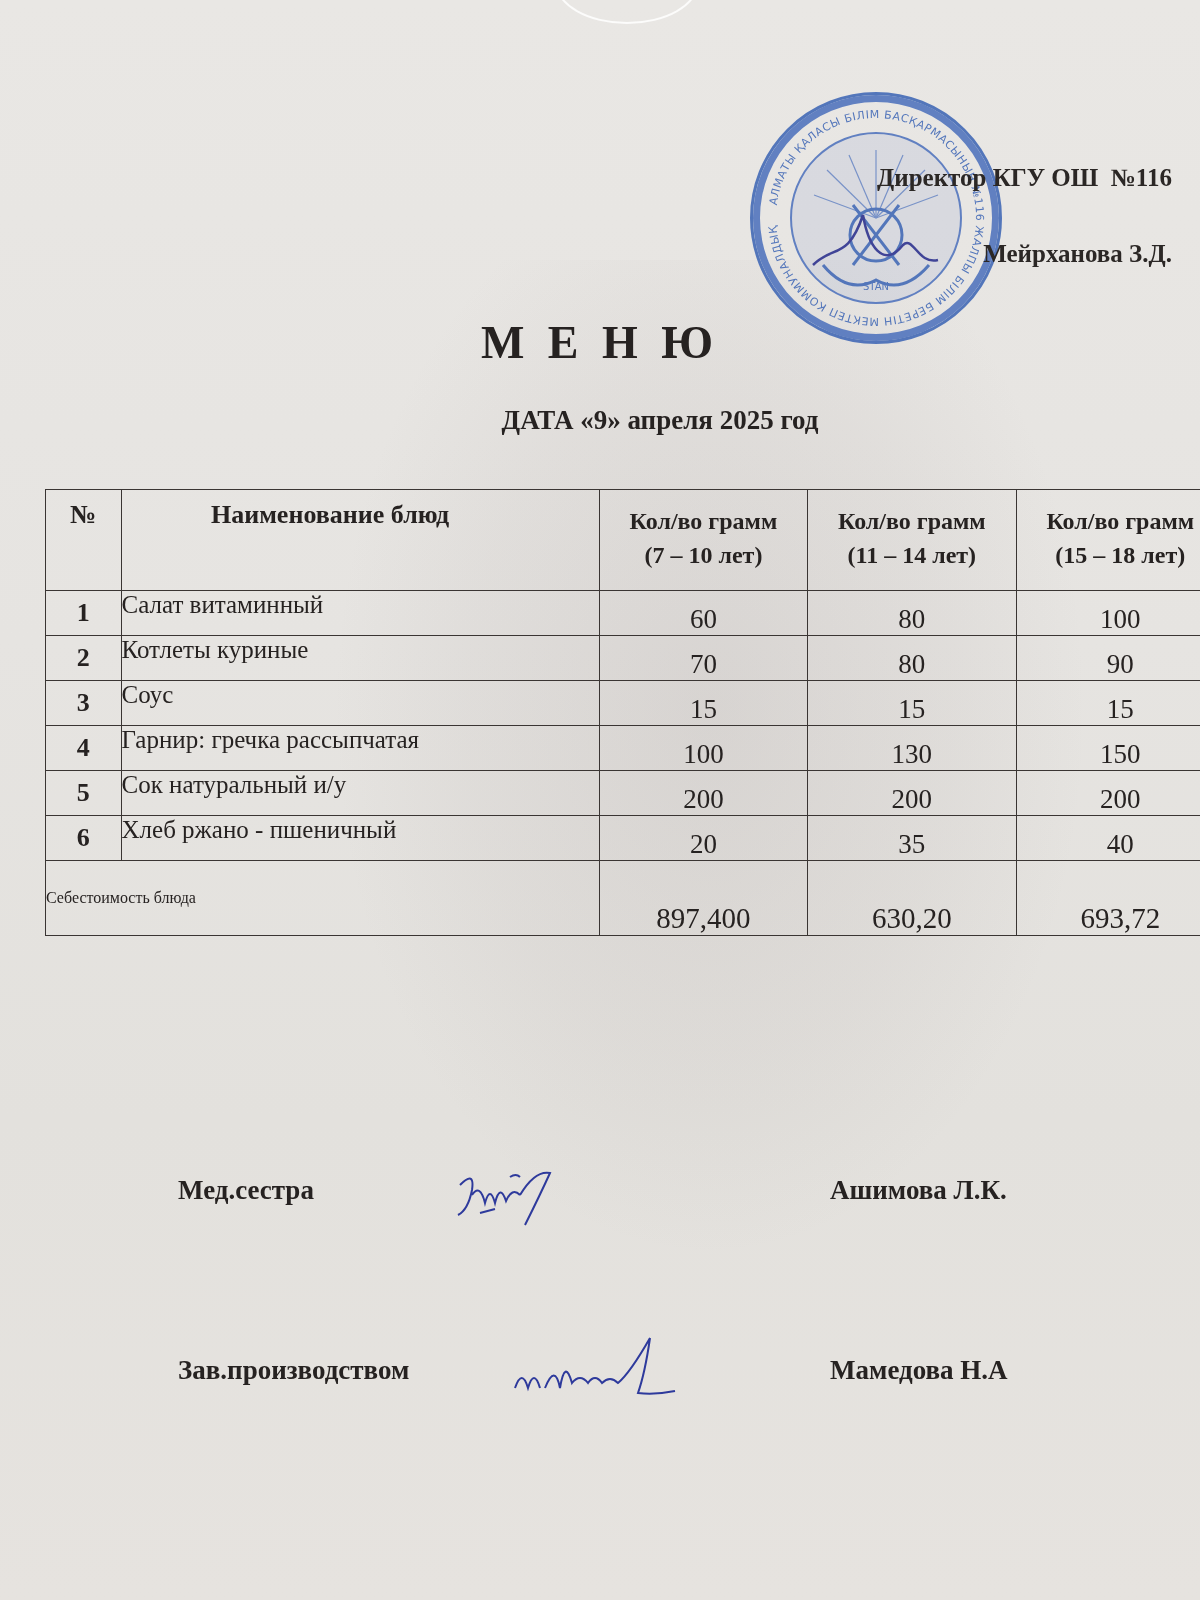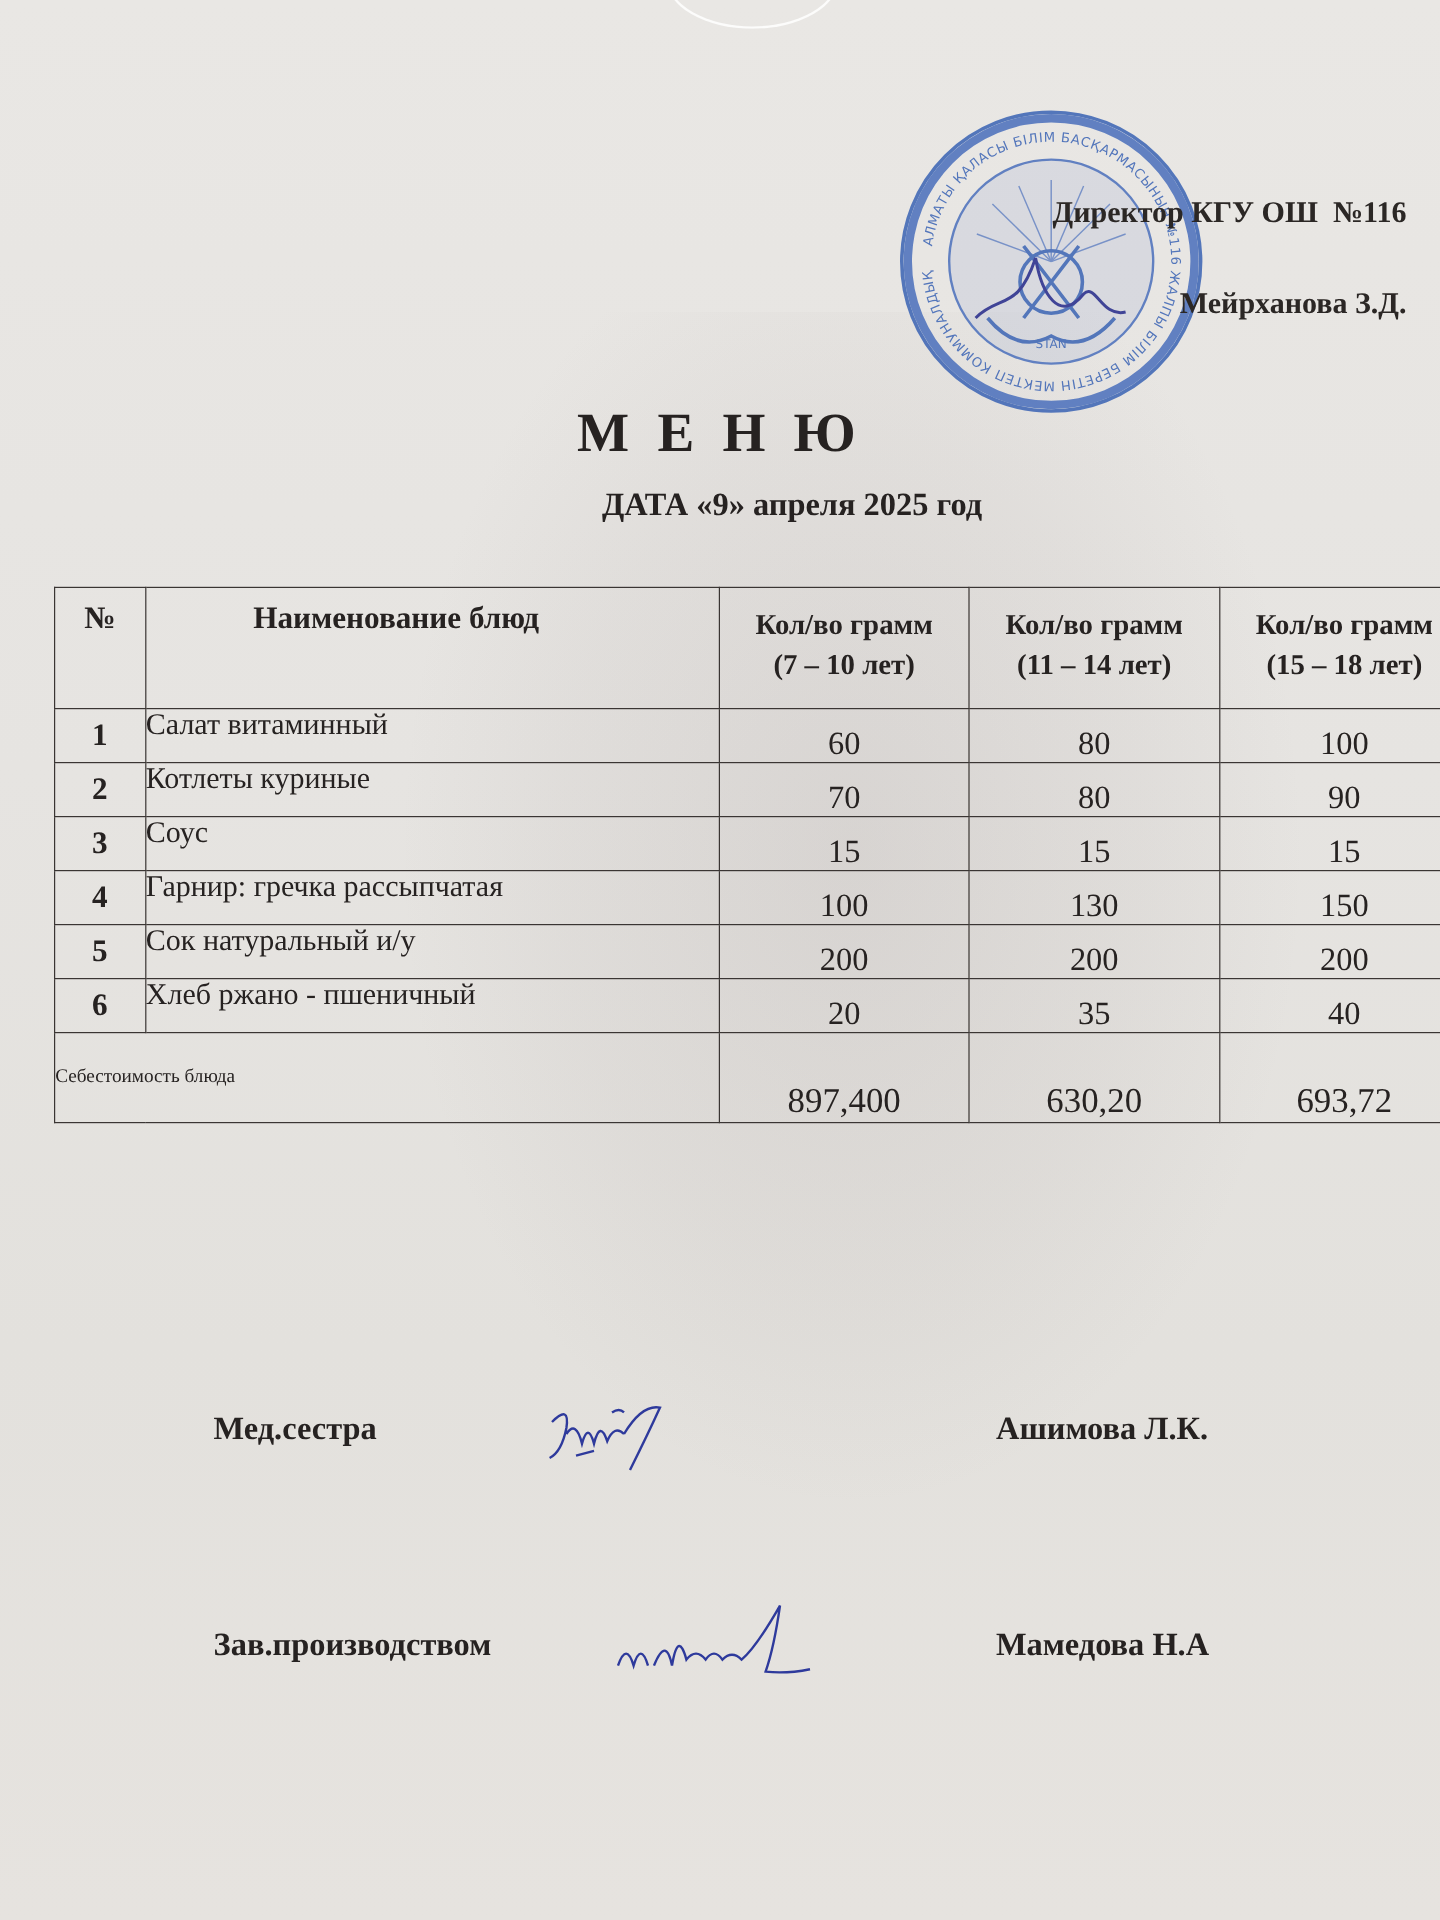--- a/index.html
+++ b/index.html
@@ -26,21 +26,21 @@
     opacity:0.85;
   }
   .stamp svg { position:absolute; left:0; top:0; }
   .approve {
     position:absolute; right:28px; top:160px; text-align:right;
     font-weight:bold; font-size:25px; line-height:36px; color:#2b2725;
   }
   .approve .a-title { padding-right:70px; }
   .approve .a-name { margin-top:40px; }
   .title {
-    position:absolute; left:0; right:0; top:334px; text-align:center;
+    position:absolute; left:0; right:0; top:316px; text-align:center;
     font-size:46px; font-weight:bold; letter-spacing:6px;
   }
   .date {
     position:absolute; left:0; width:1320px; top:405px; text-align:center;
     font-size:27px; font-weight:bold;
   }
   table.menu {
     position:absolute; left:45px; top:489px; width:1180px;
     border-collapse:collapse; font-size:25px;
   }

